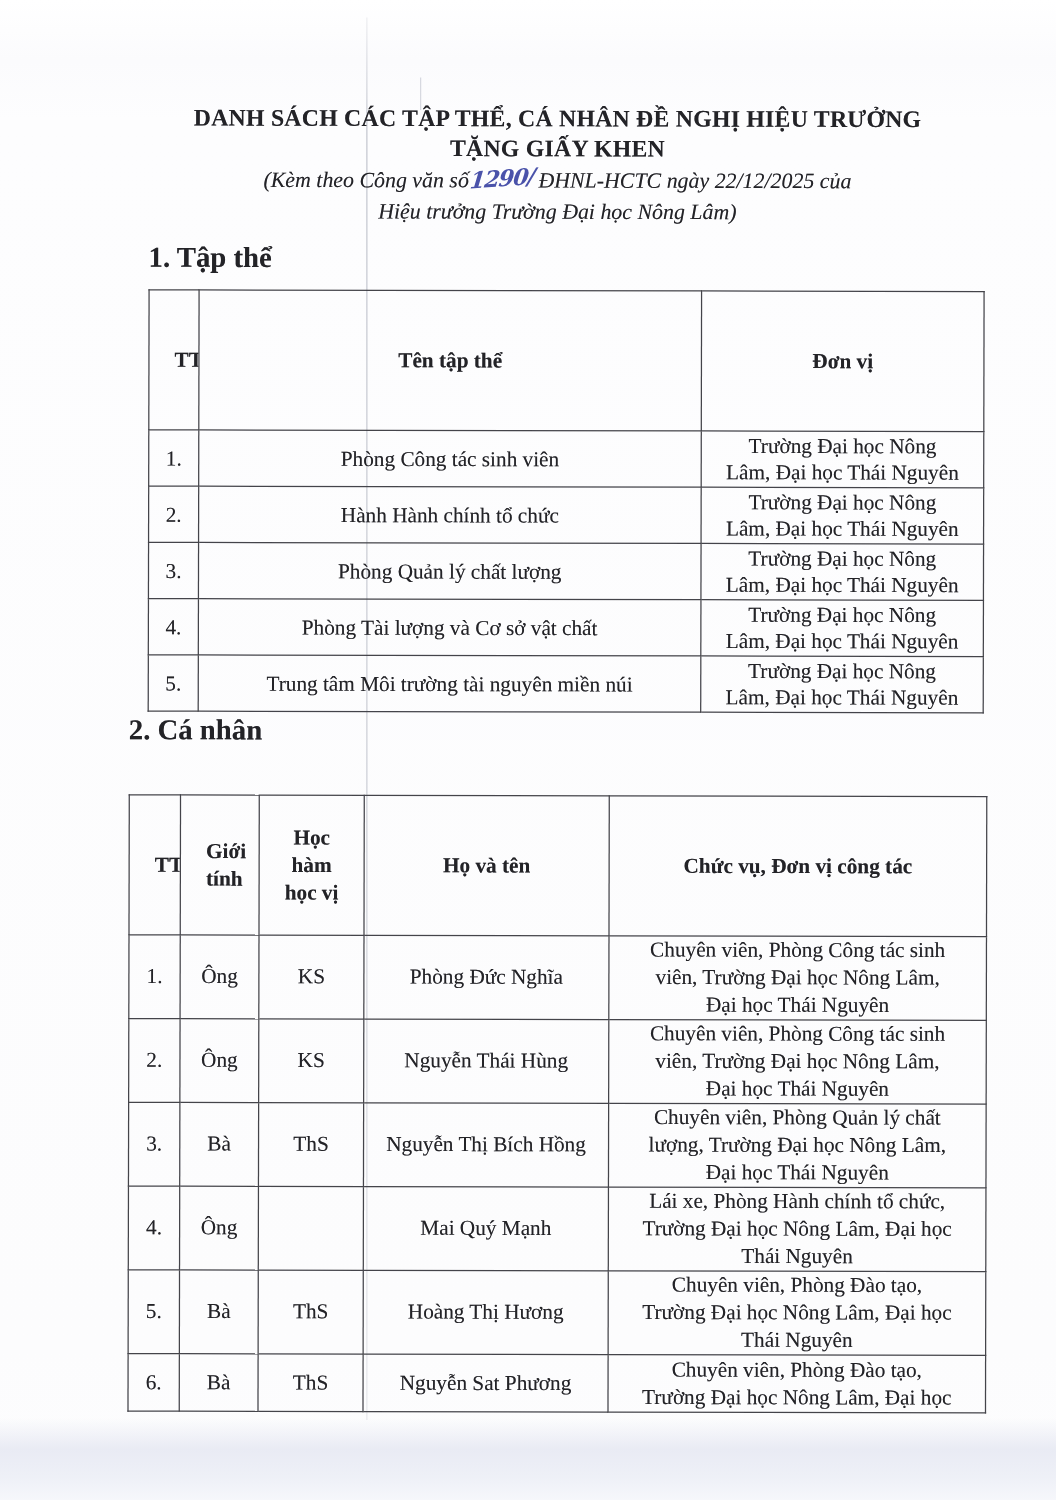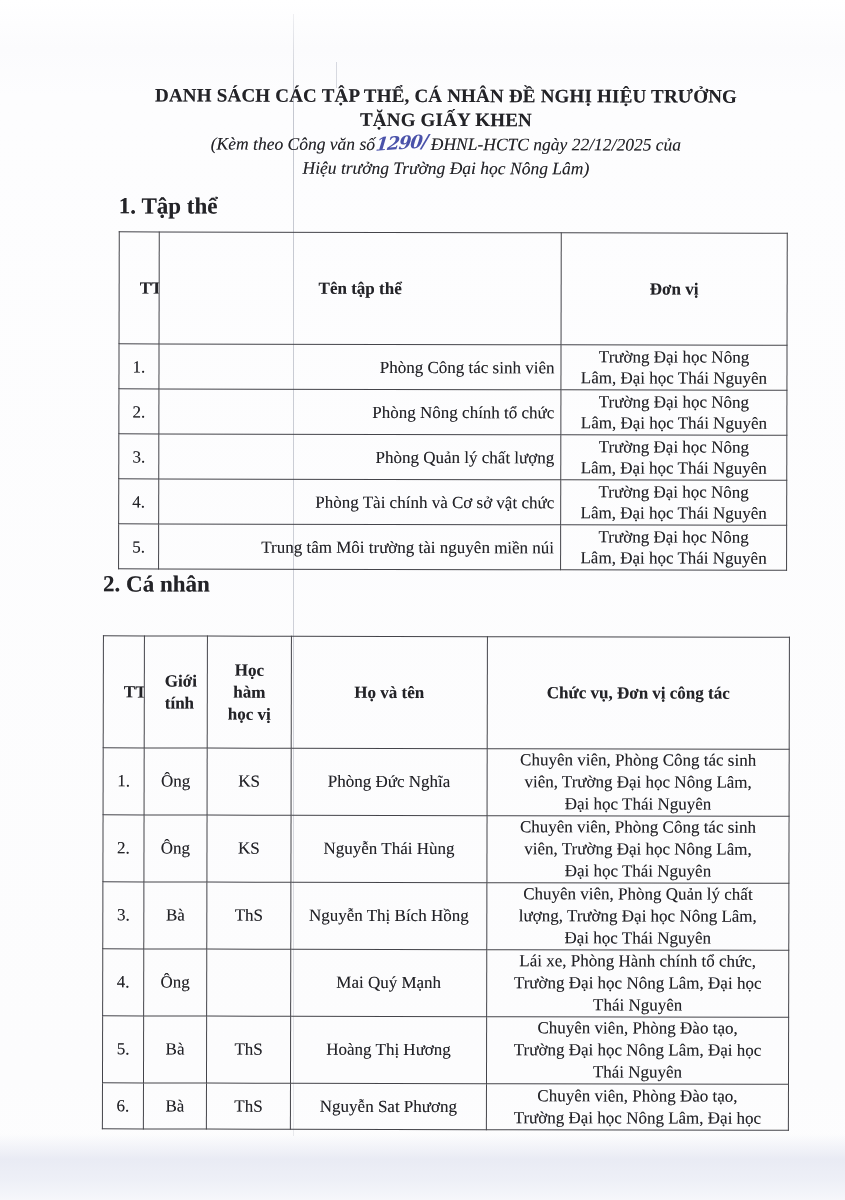--- a/index.html
+++ b/index.html
@@ -66,21 +66,21 @@
     text-align:center;vertical-align:middle;
     overflow:hidden;
   }
   th{font-weight:bold;line-height:22px;padding:0 20px;}
   td{line-height:21px;padding:0 6px;}
   .multiline{white-space:pre-line;text-align:center;}
 
   .t1{left:118px;top:232px;width:668px;}
   .t1 .header-row th{height:112px;}
   .t1 tbody tr{height:45px;}
-  .t1 td.c-name{text-align:right;}
+  .t1 td.c-name{text-align:center;}
   .t1 td.c-unit{line-height:21px;}
 
   .t2{left:103px;top:636px;width:686px;}
   .t2 .header-row th{height:112px;}
   .t2 tbody tr.r3l{height:66px;}
   .t2 tbody tr.r3l td{line-height:22px;}
   .t2 tbody tr.rlast{height:46px;}
   .t2 tbody tr.rlast td{line-height:22px;}
 </style>
 </head>
@@ -117,33 +117,33 @@
       </thead>
       <tbody>
         <tr>
           <td class="c-tt">1.</td>
           <td class="c-name">Phòng Công tác sinh viên</td>
           <td class="c-unit multiline">Trường Đại học Nông
 Lâm, Đại học Thái Nguyên</td>
         </tr>
         <tr>
           <td class="c-tt">2.</td>
-          <td class="c-name">Phòng Nông chính tổ chức</td>
+          <td class="c-name">Hành Hành chính tổ chức</td>
           <td class="c-unit multiline">Trường Đại học Nông
 Lâm, Đại học Thái Nguyên</td>
         </tr>
         <tr>
           <td class="c-tt">3.</td>
           <td class="c-name">Phòng Quản lý chất lượng</td>
           <td class="c-unit multiline">Trường Đại học Nông
 Lâm, Đại học Thái Nguyên</td>
         </tr>
         <tr>
           <td class="c-tt">4.</td>
-          <td class="c-name">Phòng Tài chính và Cơ sở vật chức</td>
+          <td class="c-name">Phòng Tài lượng và Cơ sở vật chất</td>
           <td class="c-unit multiline">Trường Đại học Nông
 Lâm, Đại học Thái Nguyên</td>
         </tr>
         <tr>
           <td class="c-tt">5.</td>
           <td class="c-name">Trung tâm Môi trường tài nguyên miền núi</td>
           <td class="c-unit multiline">Trường Đại học Nông
 Lâm, Đại học Thái Nguyên</td>
         </tr>
       </tbody>

